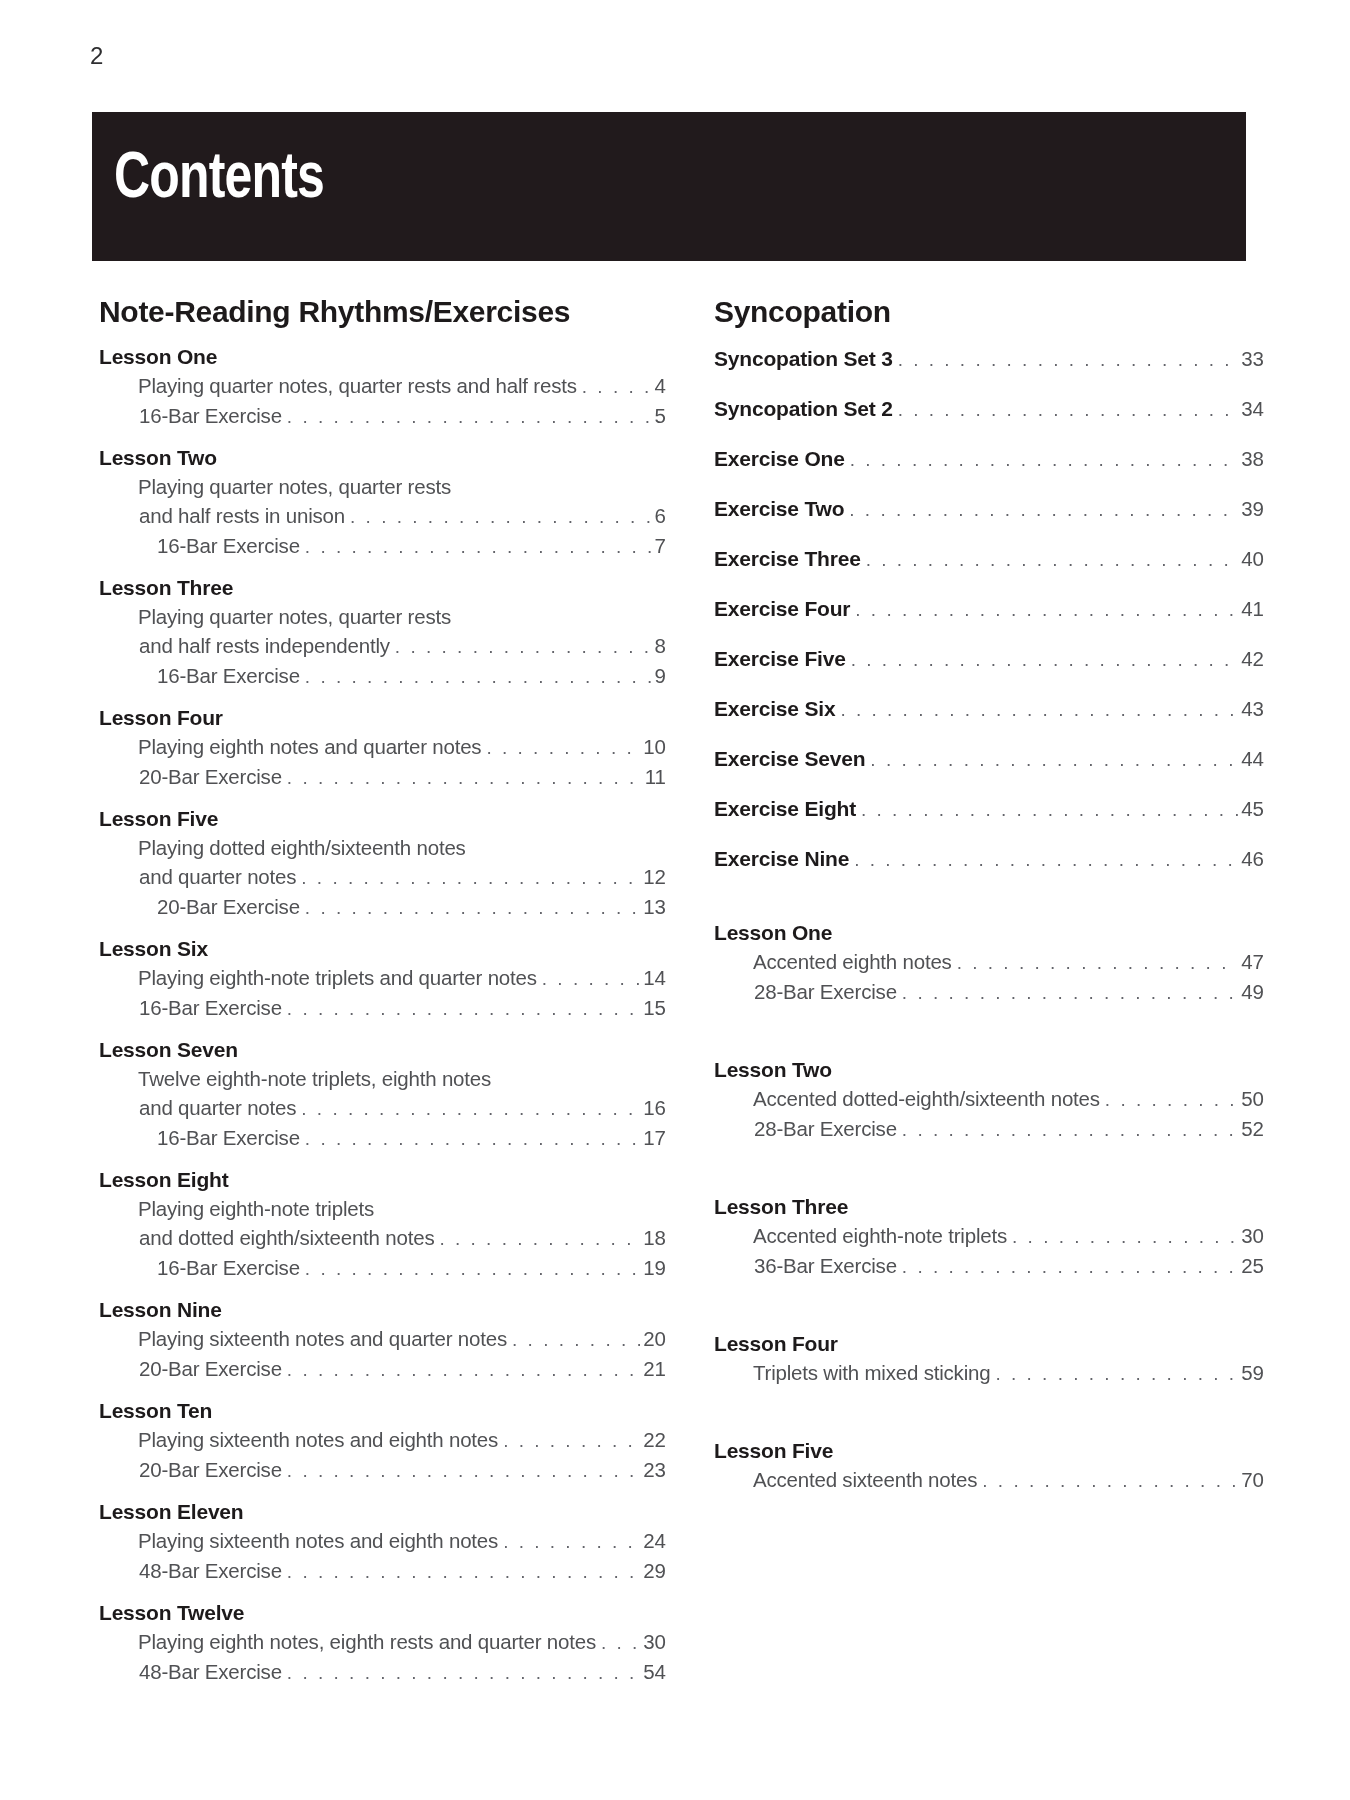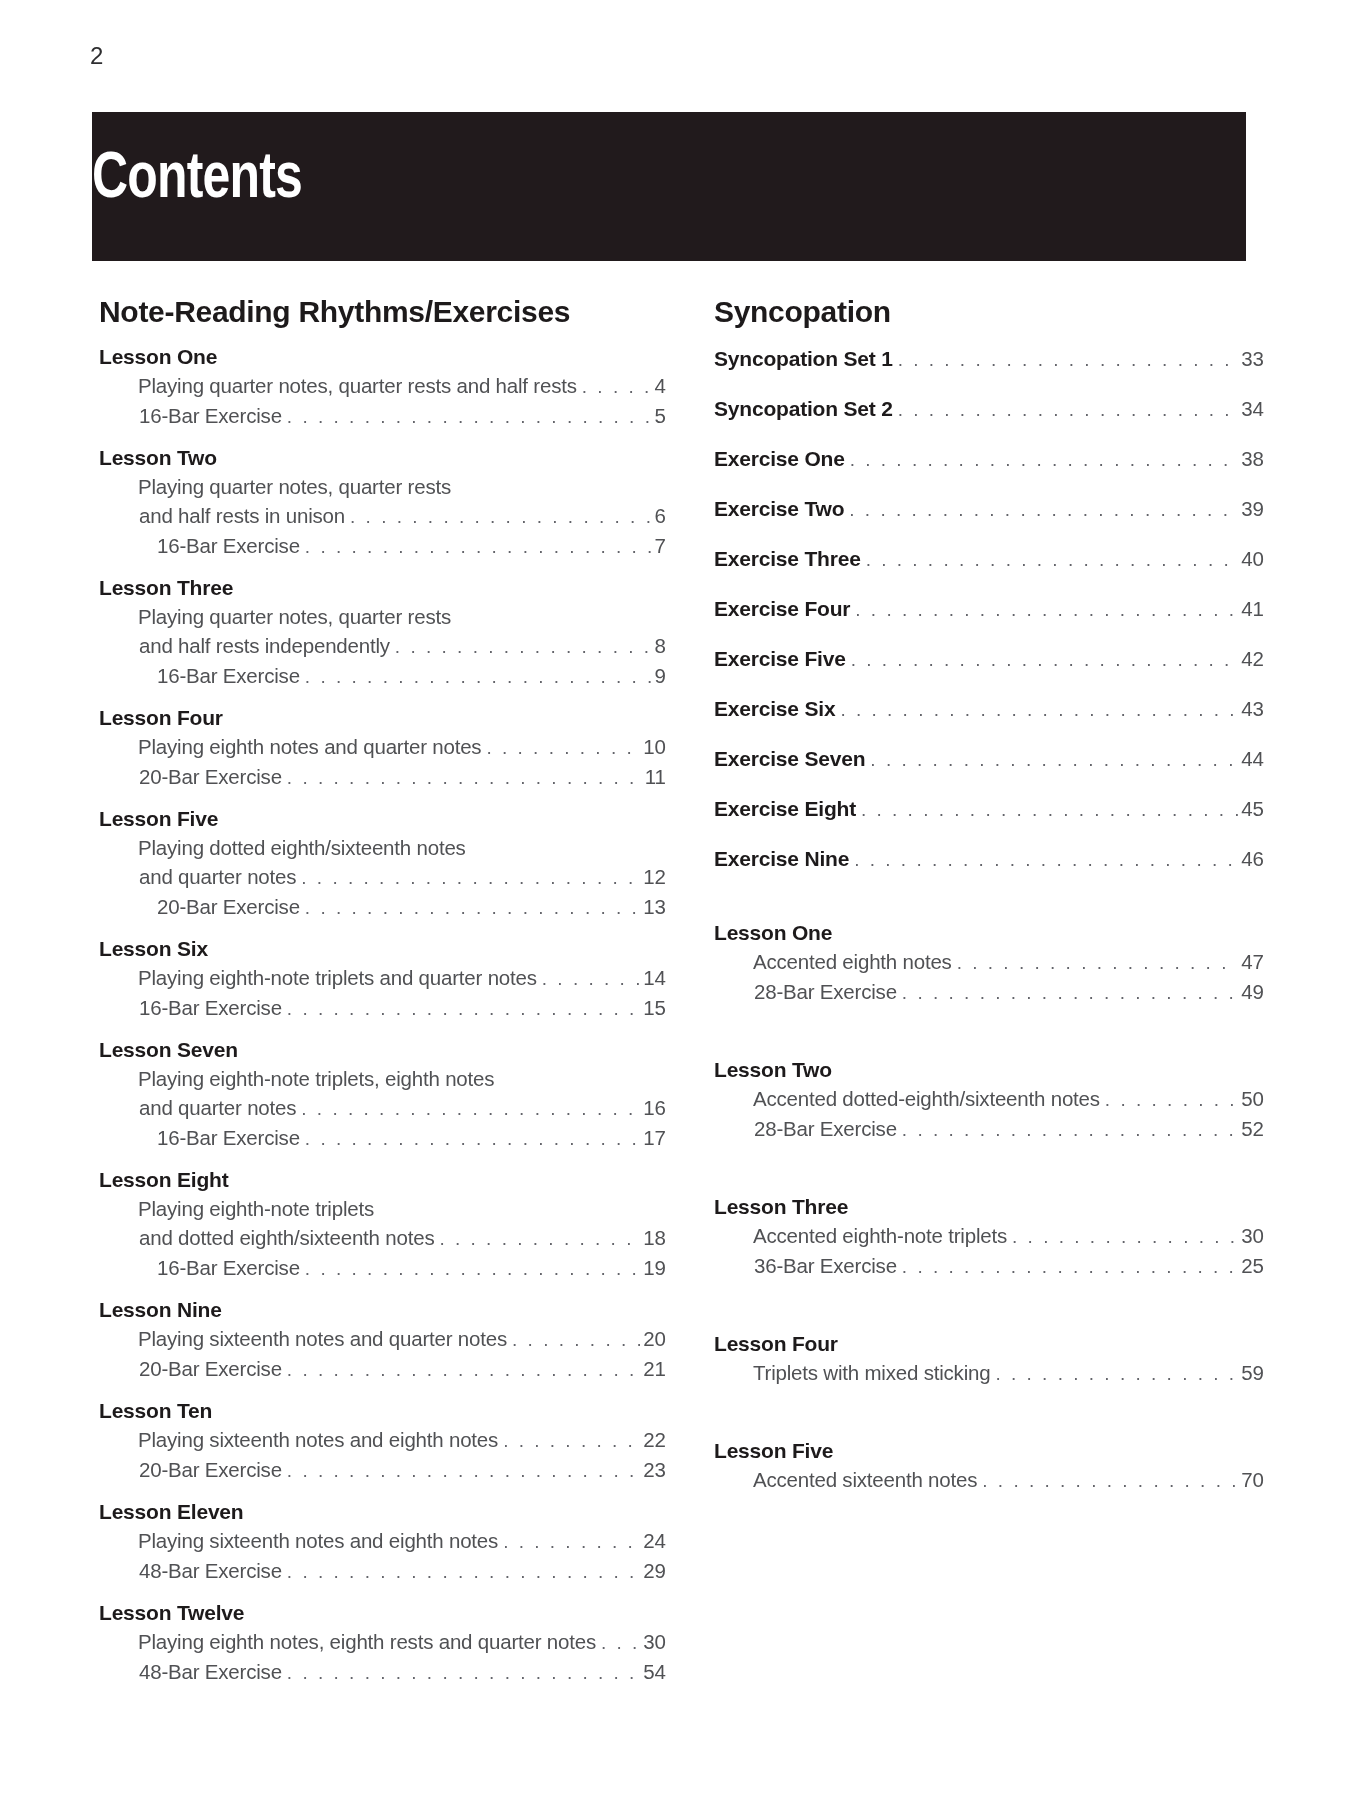--- a/index.html
+++ b/index.html
@@ -21,21 +21,21 @@
   }
   .page-number{
     position:absolute;left:90px;top:42px;
     font-size:24px;color:#2e2e30;
   }
   .banner{
     position:absolute;left:92px;top:112px;
     width:1154px;height:149px;
     background:var(--banner-bg);
     display:flex;align-items:center;
-    box-sizing:border-box;
+    padding-left:22px;box-sizing:border-box;
   }
   .banner-title{
     color:var(--banner-text);
     font-size:64px;font-weight:bold;letter-spacing:-1px;
     transform:scaleX(0.78);transform-origin:left center;
     margin-top:-24px;
   }
   .columns{
     position:absolute;left:99px;top:294px;width:1156px;
     display:flex;gap:48px;align-items:flex-start;
@@ -173,21 +173,21 @@
             </div>
             <div class="toc-line  ind2">
               <span class="toc-text">16-Bar Exercise</span>
               <span class="dots"></span>
               <span class="pg">15</span>
             </div>
           </div>
           <div class="lesson">
             <div class="lesson-title">Lesson Seven</div>
             <div class="toc-line  ind1">
-              <span class="toc-text">Playing eighth-note triplets, eighth notes</span>
+              <span class="toc-text">Twelve eighth-note triplets, eighth notes</span>
             </div>
             <div class="toc-line  ind2">
               <span class="toc-text">and quarter notes</span>
               <span class="dots"></span>
               <span class="pg">16</span>
             </div>
             <div class="toc-line  ind3">
               <span class="toc-text">16-Bar Exercise</span>
               <span class="dots"></span>
               <span class="pg">17</span>
@@ -260,21 +260,21 @@
               <span class="dots"></span>
               <span class="pg">54</span>
             </div>
           </div>
         </div>
     </div>
     <div class="col-right">
       <h2 class="col-header">Syncopation</h2>
       <div id="right-entries">
           <div class="toc-line entry">
-            <span class="toc-text">Syncopation Set 1</span>
+            <span class="toc-text">Syncopation Set 3</span>
             <span class="dots"></span>
             <span class="pg">33</span>
           </div>
           <div class="toc-line entry">
             <span class="toc-text">Syncopation Set 2</span>
             <span class="dots"></span>
             <span class="pg">34</span>
           </div>
           <div class="toc-line entry">
             <span class="toc-text">Exercise One</span>

